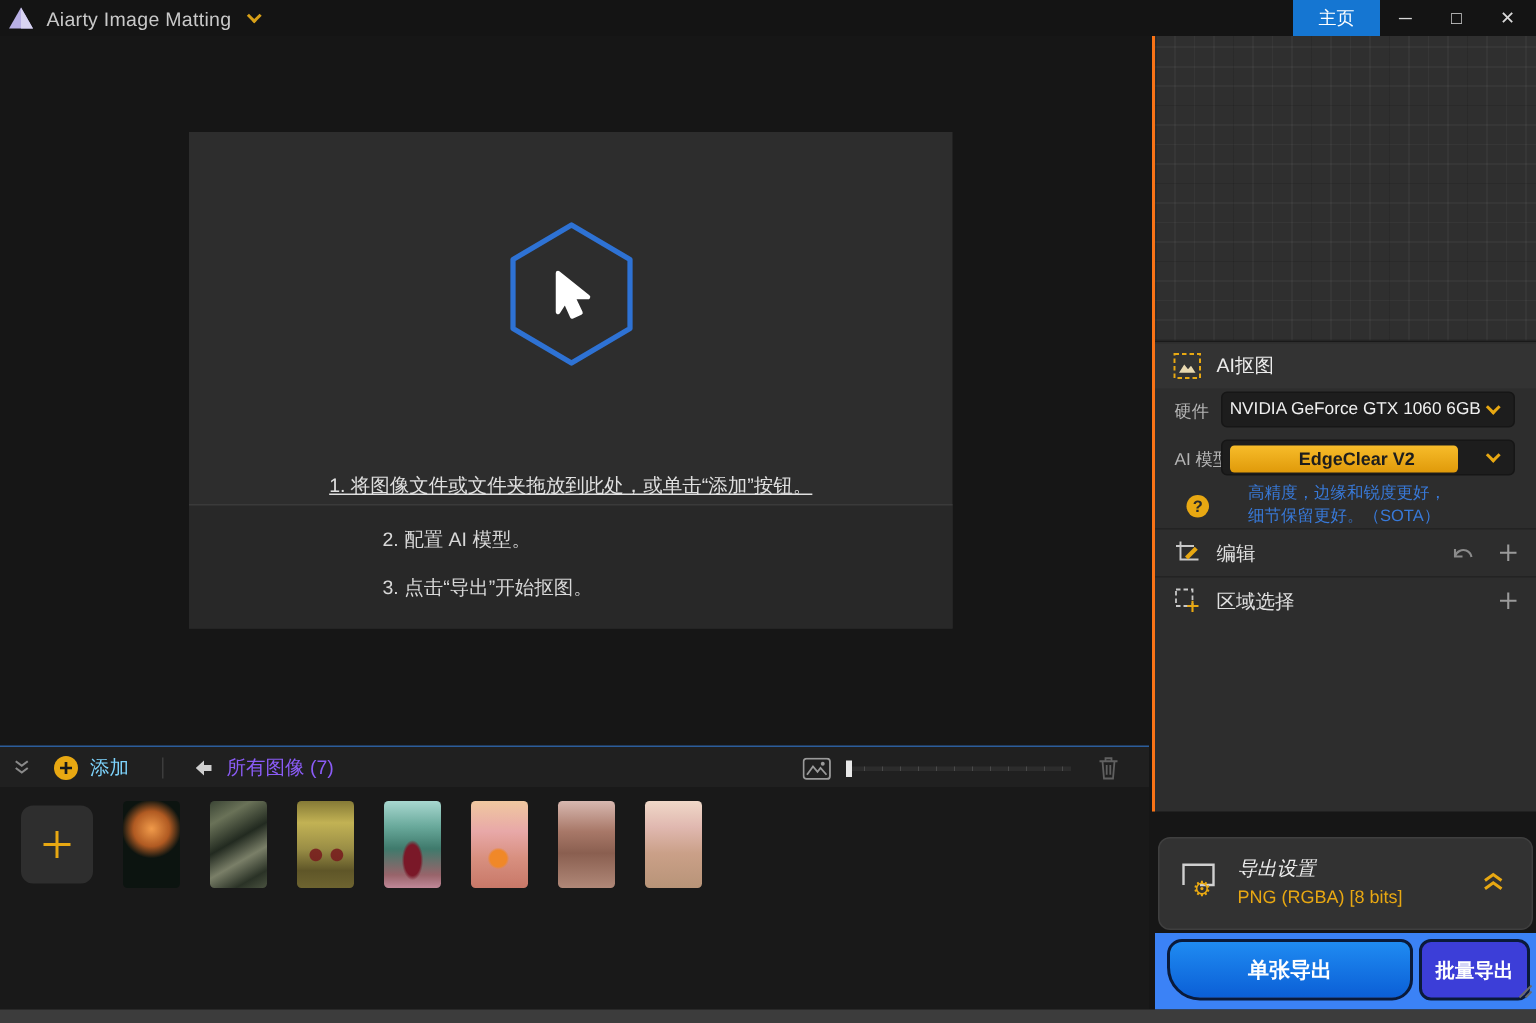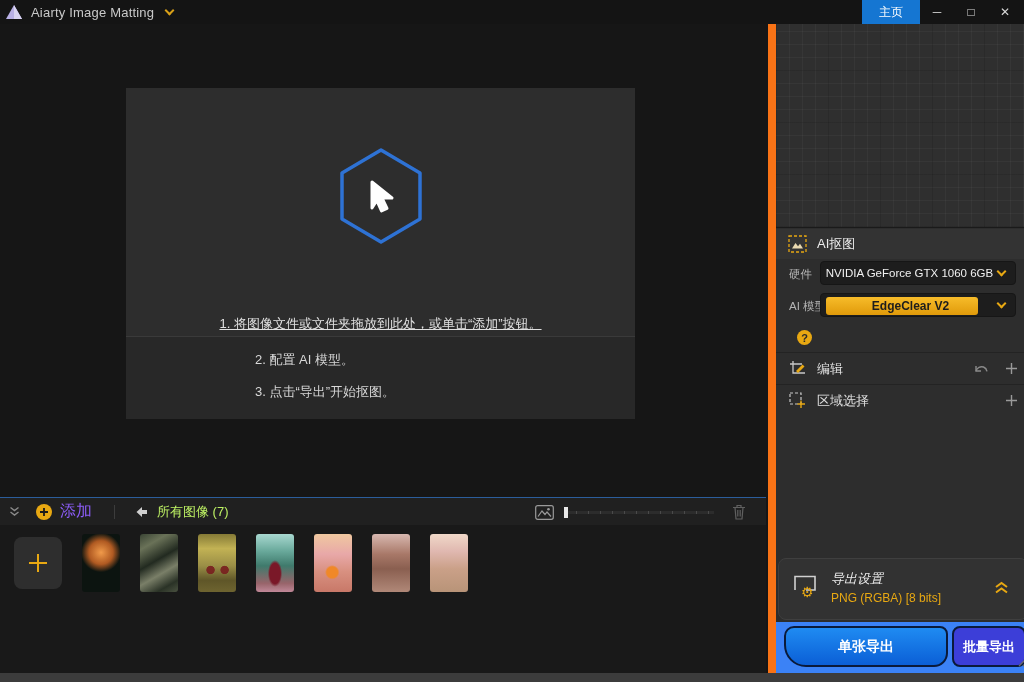--- a/index.html
+++ b/index.html
@@ -30,24 +30,24 @@
               border-top:1px solid #3a3a3a; }
   .instr2 { position:absolute; left:129px; top:14px; color:#d8d8d8; font-size:13px; }
   .instr3 { position:absolute; left:129px; top:46px; color:#d8d8d8; font-size:13px; }
 
   
   .strip-toolbar { position:absolute; left:0; top:497px; width:766px; height:28px; background:#202020;
                    border-top:1px solid #2b5d9b; display:flex; align-items:center; }
   .collapse-ic { margin-left:9px; display:flex; }
   .add-circle { width:16px; height:16px; border-radius:50%; background:#e8a812; margin-left:16px;
                 display:flex; align-items:center; justify-content:center; }
-  .add-label { color:#8b5cf6; font-size:16px; margin-left:8px; }
+  .add-label { color:#7dd3fc; font-size:13px; margin-left:8px; }
   .tool-div { width:1px; height:14px; background:#3c3c3c; margin-left:22px; }
   .back-ic { margin-left:20px; display:flex; }
-  .allimg-label { color:#bef264; font-size:13px; margin-left:9px; }
+  .allimg-label { color:#8b5cf6; font-size:13px; margin-left:9px; }
   .zoom-cluster { position:absolute; right:20px; top:0; height:28px; display:flex; align-items:center; }
   .slider { position:relative; width:150px; height:3px; background:#2c2c2c; margin-left:10px;
             background-image:repeating-linear-gradient(90deg,#4a4a4a 0 1px,transparent 1px 12px); }
   .slider-handle { position:absolute; left:0; top:-4px; width:4px; height:11px; background:#e8e8e8; }
   .trash { margin-left:18px; display:flex; }
 
   
   .filmstrip { position:absolute; left:0; top:525px; width:766px; height:148px; background:#191919; }
   .strip-row { position:absolute; left:14px; top:9px; display:flex; align-items:center; }
   .add-tile { width:48px; height:52px; background:#2e2e2e; border-radius:8px; display:flex;
@@ -55,22 +55,22 @@
   .thumb { width:38px; height:58px; border-radius:3px; margin-left:20px; }
   .t1{background:#0c1410;background-image:radial-gradient(ellipse 70% 45% at 50% 32%,#f09a4a 0%,#b05a22 45%,rgba(12,20,16,0) 75%);}
   .t2{background:linear-gradient(150deg,#3a4434 0%,#6a7258 20%,#222a20 45%,#7a7f68 65%,#2a3226 85%,#4a5240 100%);}
   .t3{background-image:radial-gradient(circle 7px at 33% 62%,rgba(120,30,30,.9) 0 55%,rgba(0,0,0,0) 65%),radial-gradient(circle 7px at 70% 62%,rgba(120,30,30,.9) 0 55%,rgba(0,0,0,0) 65%),linear-gradient(180deg,#857a36 0%,#c2b254 25%,#9a8e46 55%,#5f5628 80%,#6e6430 100%);}
   .t4{background-image:radial-gradient(ellipse 26% 32% at 50% 68%,#7a1828 0 55%,rgba(0,0,0,0) 72%),linear-gradient(180deg,#a8d8d0 0%,#68a89a 30%,#3f7a6c 55%,#98646a 85%,#c08898 100%);}
   .t5{background-image:radial-gradient(circle 10px at 48% 66%,#f08828 0 55%,rgba(0,0,0,0) 72%),linear-gradient(180deg,#f0c8a0 0%,#e8a8a8 35%,#d89080 65%,#c87868 100%);}
   .t6{background:linear-gradient(180deg,#d8b8b0 0%,#a87868 35%,#8a5f50 60%,#b08878 100%);}
   .t7{background:linear-gradient(180deg,#f0d8c8 0%,#e0b8b0 30%,#caa088 60%,#b89478 100%);}
 
   
-  .rpanel { position:absolute; left:768px; top:24px; width:256px; height:649px; background:#2d2d2d;
-            border-left:8px solid #f97316; }
+  .rpanel { position:absolute; left:768px; top:24px; width:256px; height:517px; background:#2d2d2d;
+            border-left:2px solid #f97316; }
   .histgrid { position:absolute; left:0; top:0; width:254px; height:204px; background-color:#2f2f2f;
     background-image:
       repeating-linear-gradient(0deg,rgba(0,0,0,.22) 0 1px,transparent 1px 52px),
       repeating-linear-gradient(90deg,rgba(0,0,0,.22) 0 1px,transparent 1px 52px),
       repeating-linear-gradient(0deg,rgba(255,255,255,.035) 0 1px,transparent 1px 13px),
       repeating-linear-gradient(90deg,rgba(255,255,255,.035) 0 1px,transparent 1px 13px);
     border-bottom:1px solid #1a1a1a; }
   .ai-header { position:absolute; left:0; top:205px; width:254px; height:30px; background:#333333;
                display:flex; align-items:center; }
   .ai-header .ic { margin-left:12px; display:flex; }
@@ -234,20 +234,24 @@
       <span class="fld-label">AI 模型</span>
       <div class="dd">
         <span class="model-pill">EdgeClear  V2</span>
         <span class="dd-text"></span>
         <span class="dd-chev"></span>
       </div>
     </div>
 
     <div class="row-help">
       <span class="help-circle">?</span>
+      <div class="model-desc">
+        <div>高精度，边缘和锐度更好，</div>
+        <div>细节保留更好。（SOTA）</div>
+      </div>
     </div>
 
     <div class="panel-row" style="top:328px;">
       <span class="ic">
         <svg width="17" height="17" viewBox="0 0 17 17">
           <path d="M4 1 V13 H16 M1 4 H13" fill="none" stroke="#c8c8c8" stroke-width="1.3"></path>
           <path d="M7 11 L13.5 4.5 L15.5 6.5 L9 13 Z" fill="#e8a812"></path>
         </svg>
       </span>
       <span class="panel-label">编辑</span>

